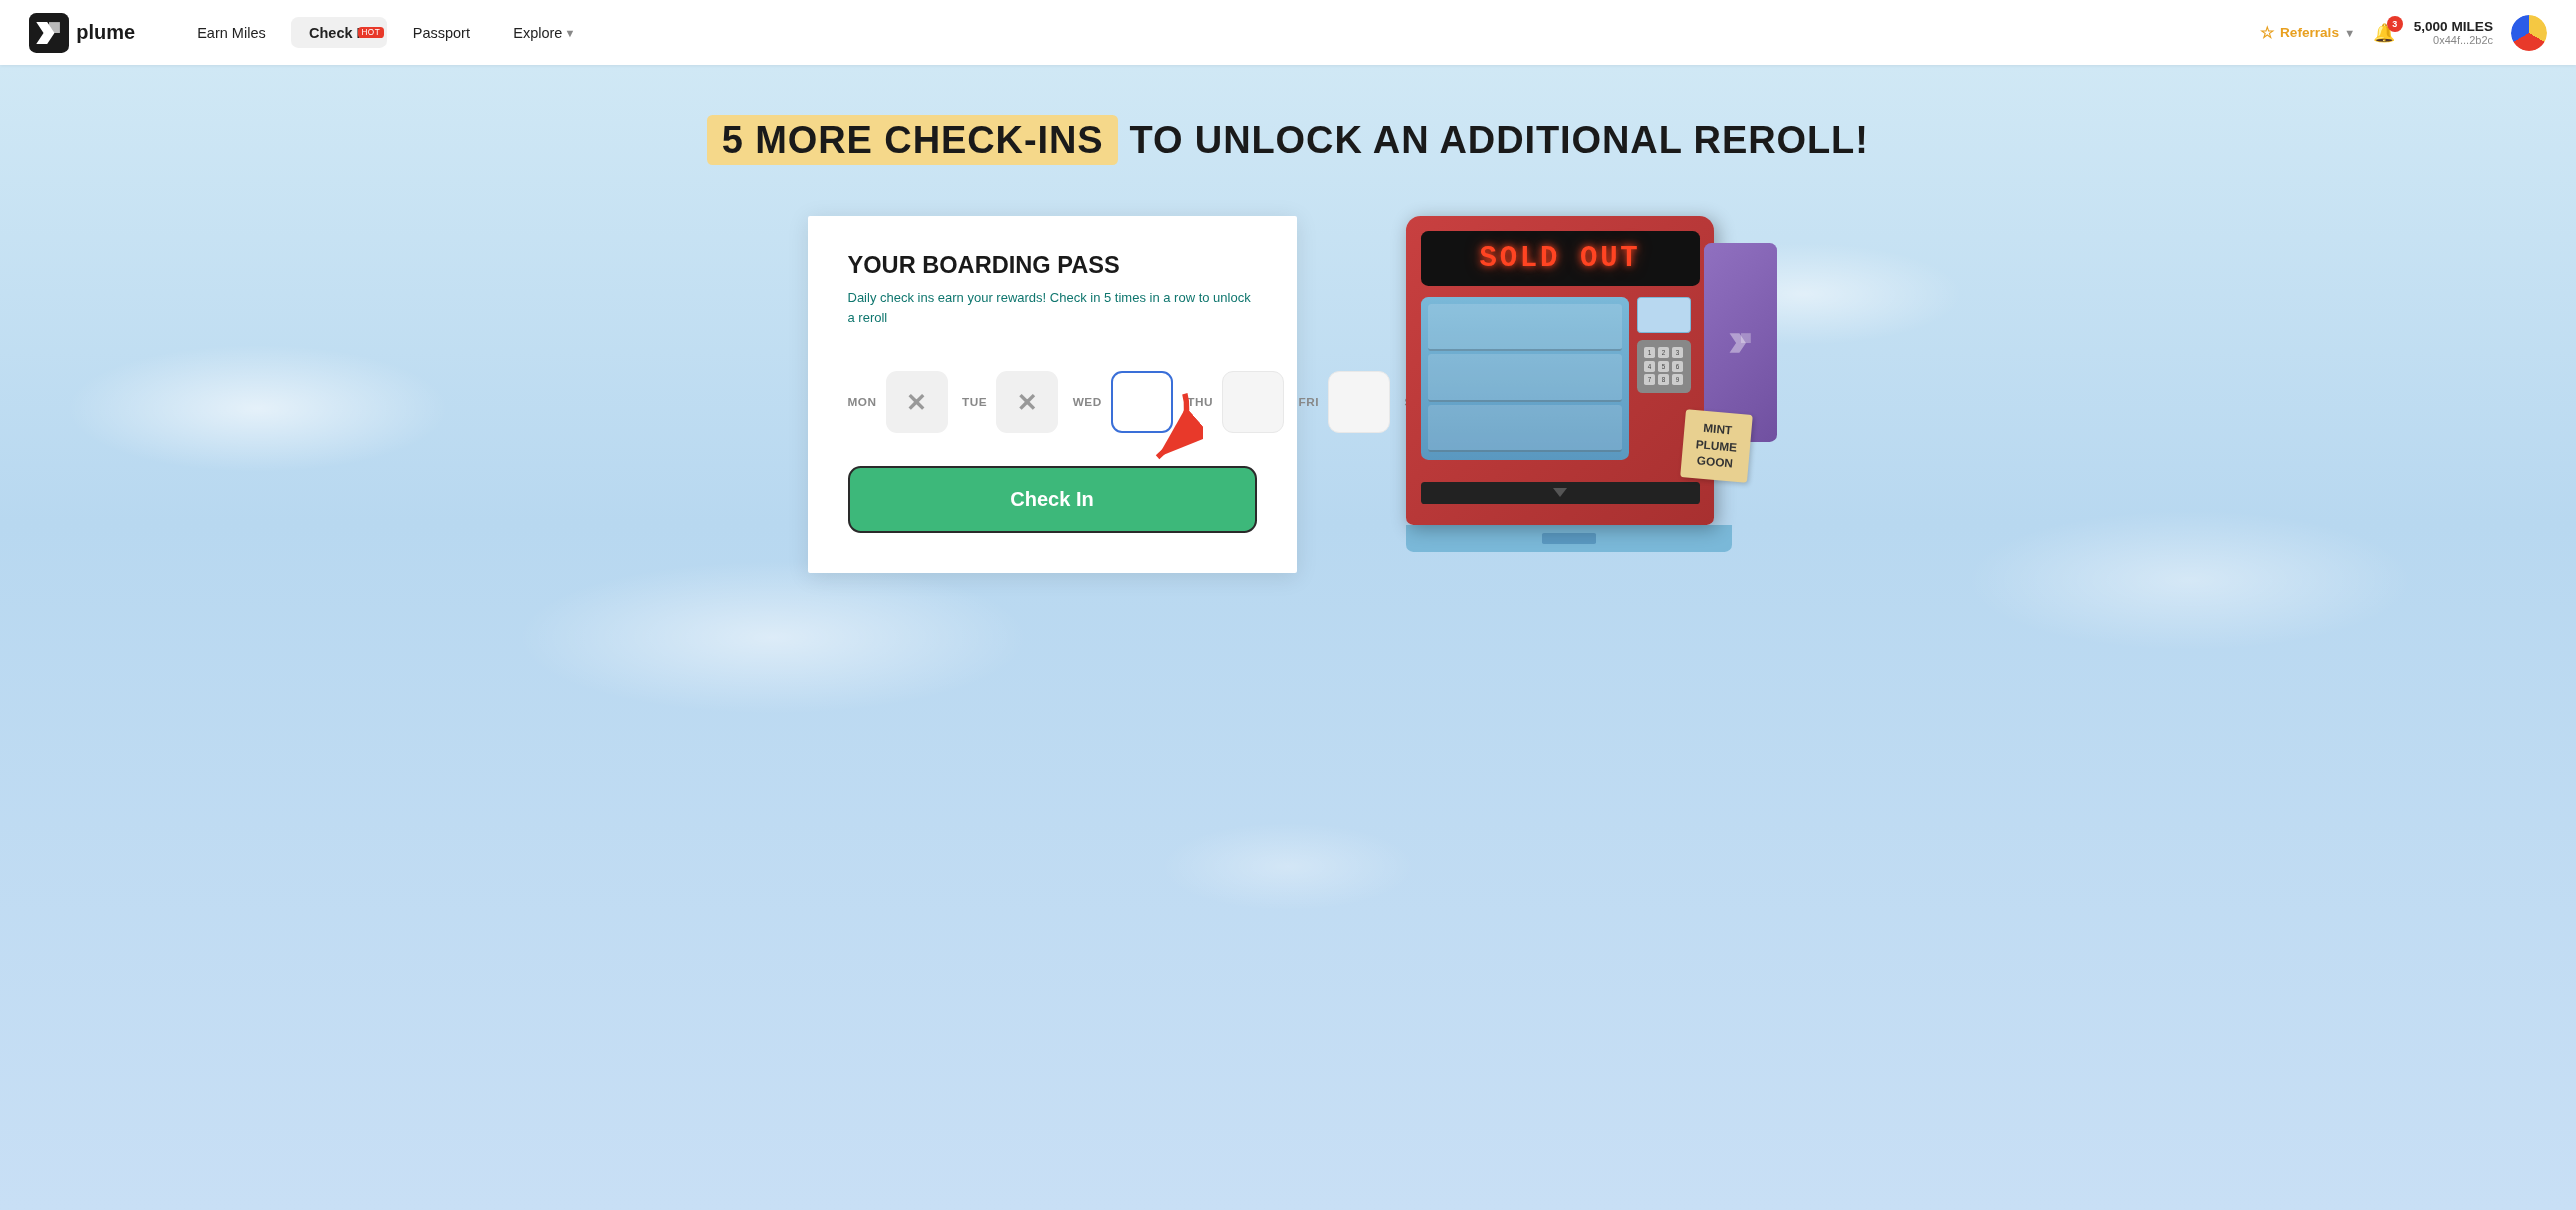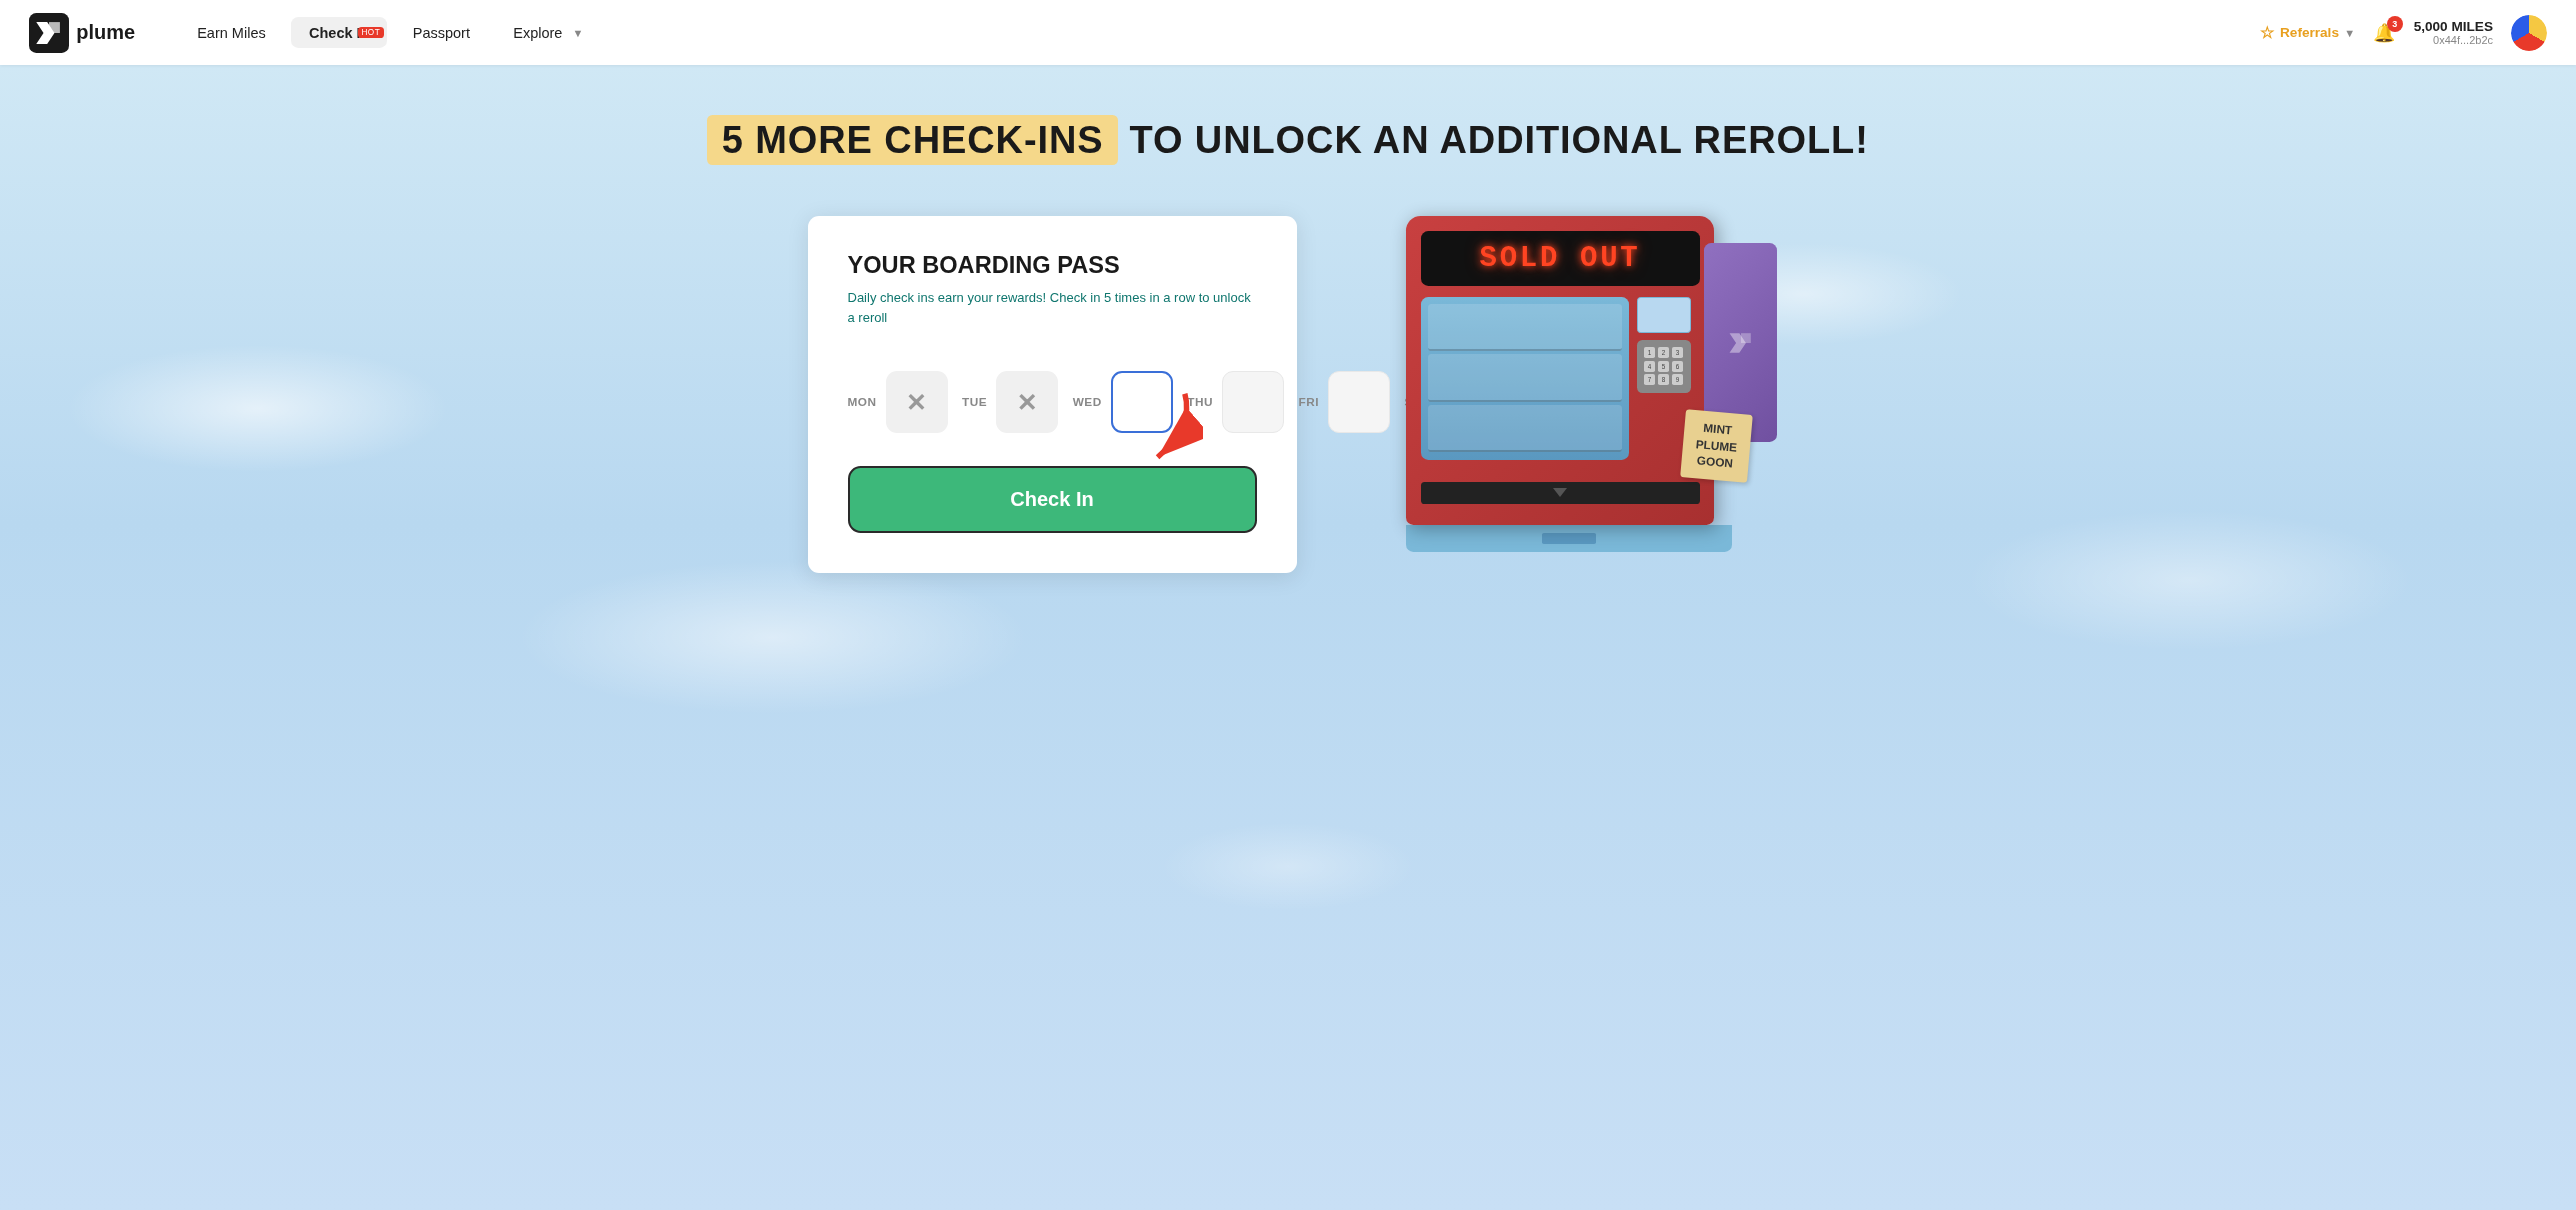--- a/index.html
+++ b/index.html
@@ -59,21 +59,21 @@
       color: #fff;
       font-size: 8.2px;
       font-weight: 400;
       padding: 0.9px 3.6px;
       border-radius: 3.6px;
       letter-spacing: 0.5px;
     }
     .nav-explore {
       display: flex;
       align-items: center;
-      gap: 10px;
+      gap: 2px;
     }
     .navbar-right {
       display: flex;
       align-items: center;
       gap: 18px;
     }
     .referrals-btn {
       display: flex;
       align-items: center;
       gap: 5.4px;
@@ -191,21 +191,21 @@
       align-items: flex-start;
       justify-content: center;
       gap: 73px;
       position: relative;
       z-index: 1;
     }
 
     
     .boarding-pass {
       background: #fff;
-      border-radius: 11px;
+      border-radius: 2px;
       padding: 36px 40px 40px;
       width: 489px;
       box-shadow: 0 3.6px 22px rgba(0,0,0,0.1);
       position: relative;
     }
 
     .boarding-pass-title {
       font-size: 23.6px;
       font-weight: 800;
       color: #1a1a1a;

